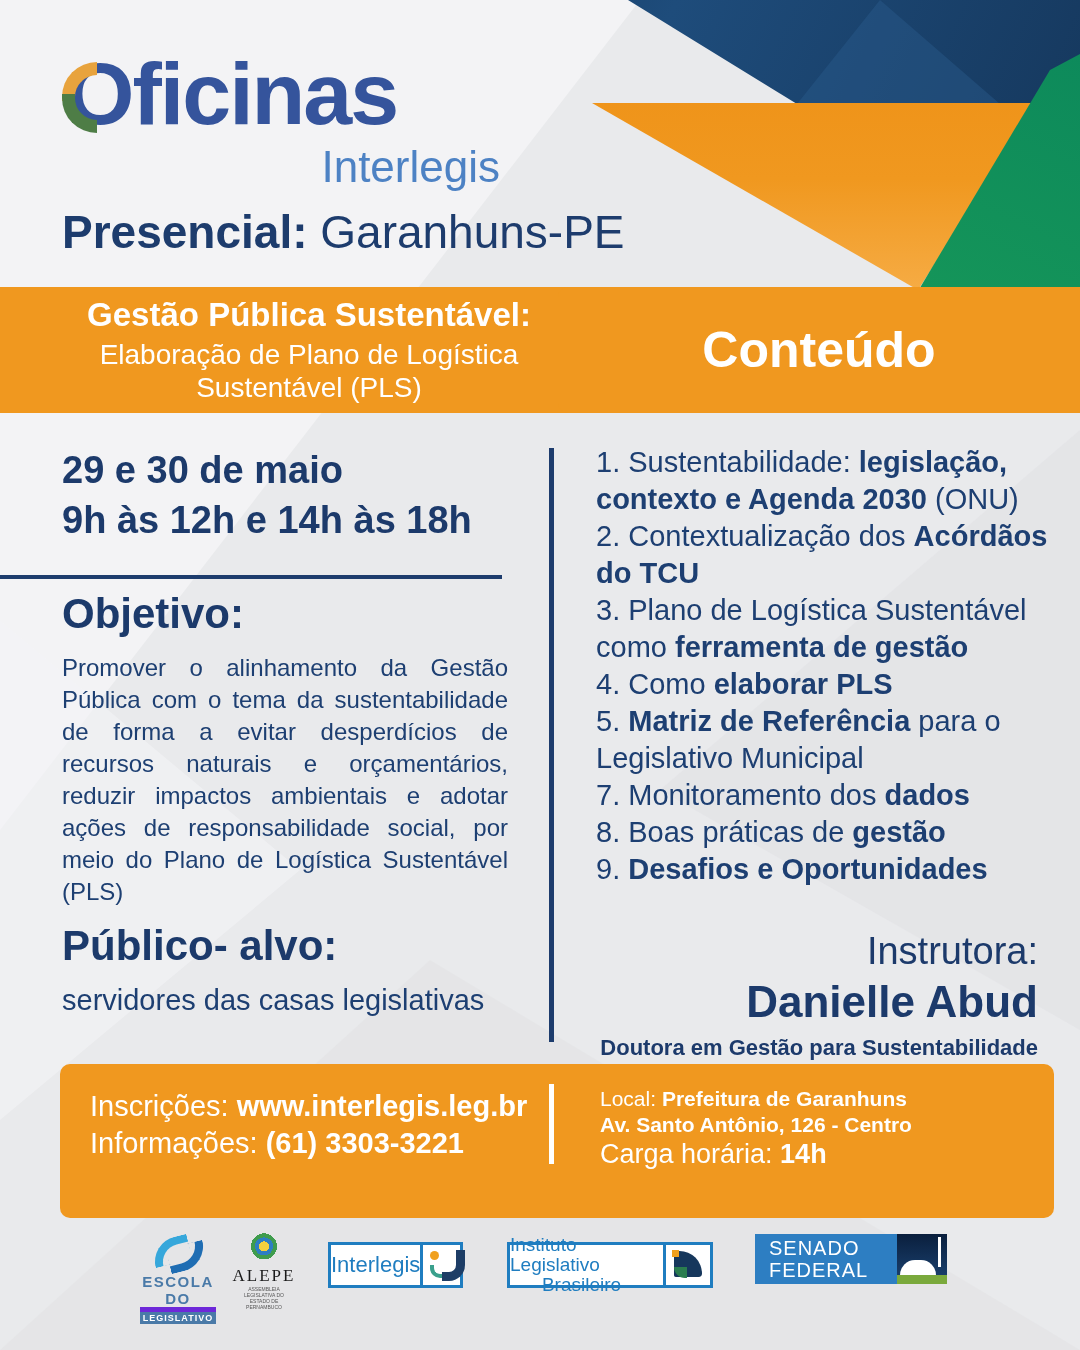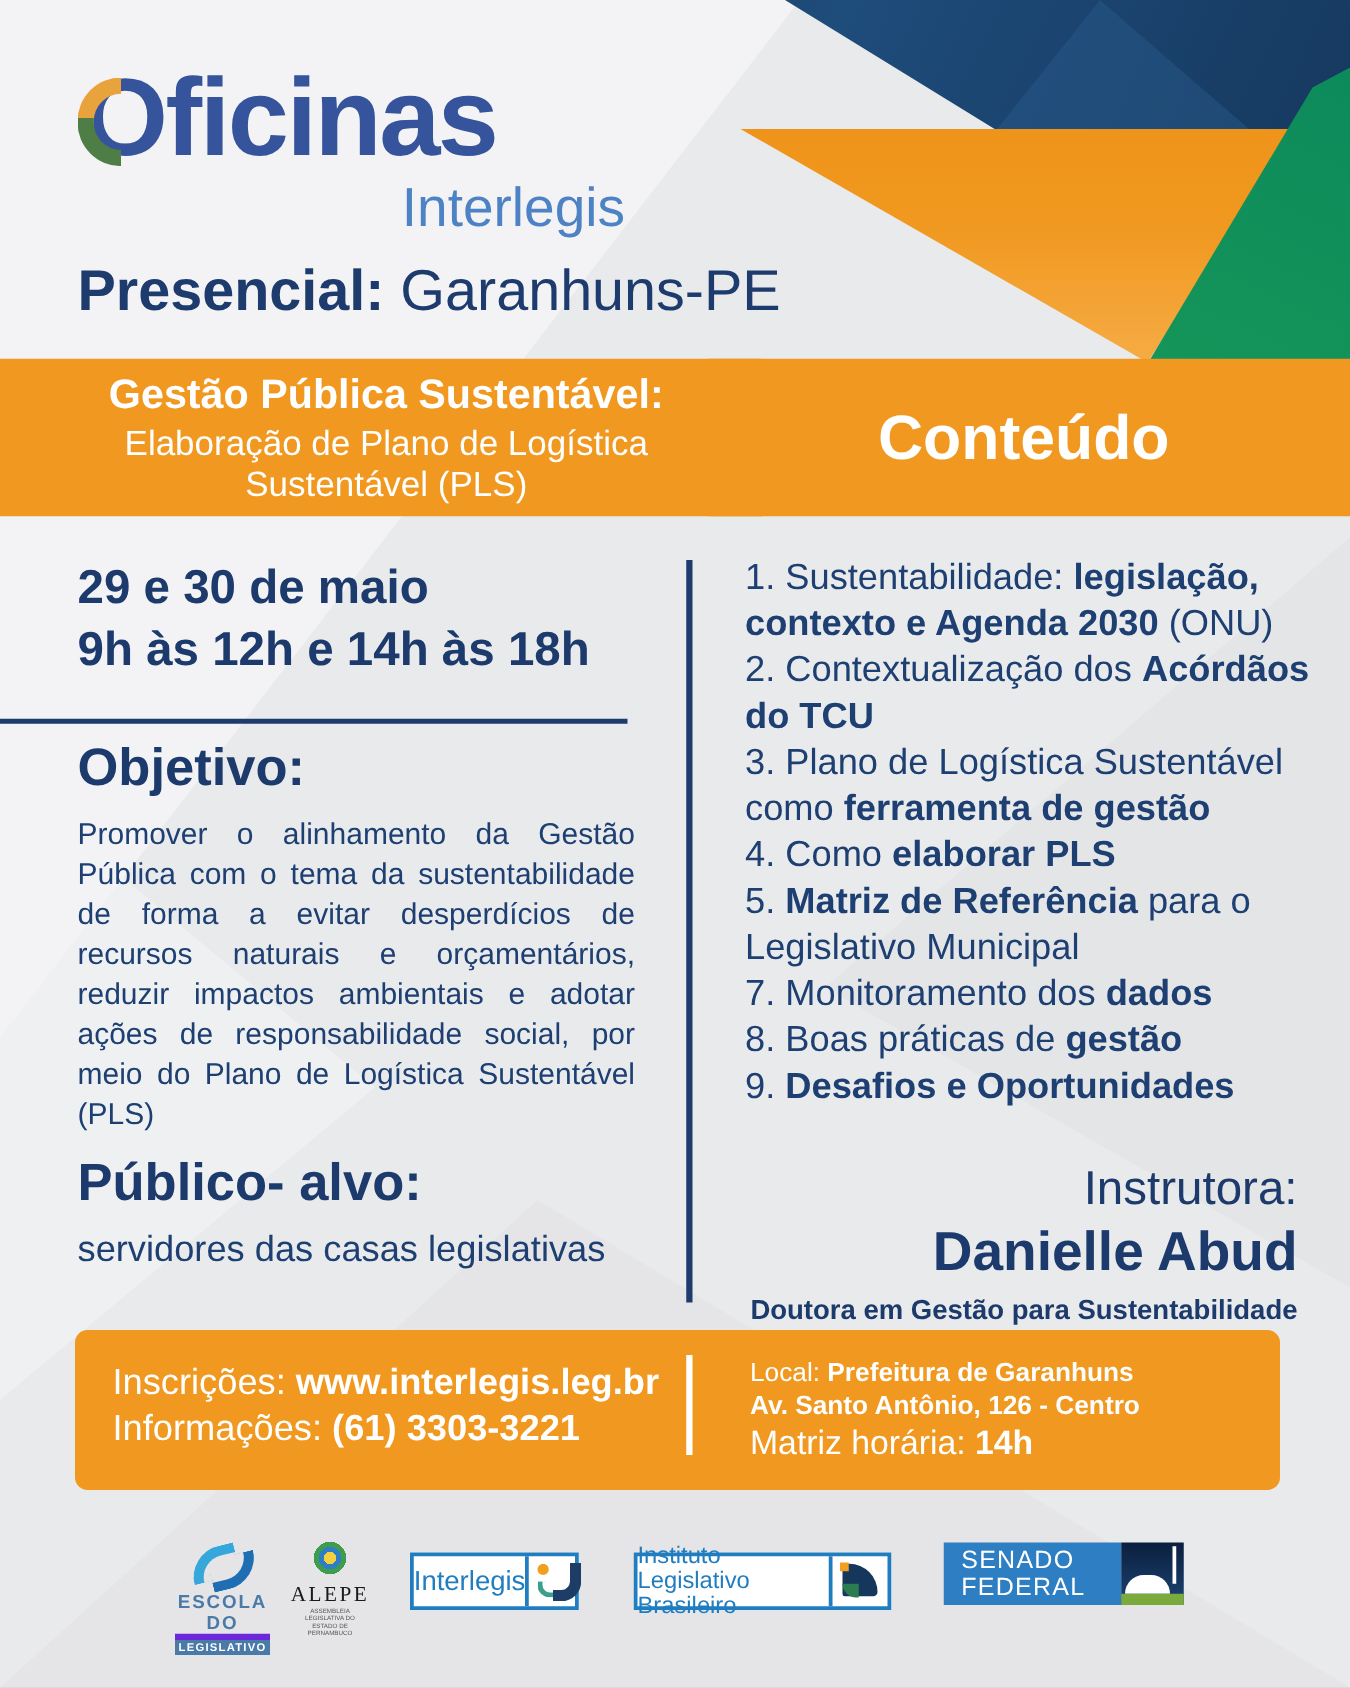--- a/index.html
+++ b/index.html
@@ -61,22 +61,22 @@
   .audience-text{margin-top:14px; font-size:29px; color:#1d3f72;}
   
   .content-list{position:absolute; left:596px; top:444px; width:462px; font-size:29px; line-height:37px; color:#1d3f72;}
   .content-item b{font-weight:bold;}
   
   .instructor{position:absolute; right:42px; top:930px; width:520px; text-align:right; color:#1c3a6b;}
   .instructor-label{font-size:38px;}
   .instructor-name{font-size:44px; font-weight:bold; margin-top:4px;}
   .instructor-cred{font-size:22px; font-weight:bold; margin-top:8px;}
   
-  .footer-bar{position:absolute; left:60px; top:1064px; width:964px; height:128px;
-    background:var(--orange,#f0981f); border-radius:10px; color:#fff;}
+  .footer-bar{position:absolute; left:60px; top:1064px; width:964px; height:154px;
+    background:var(--orange,#f0981f); border-radius:10px; color:#fff;padding-left:30px;}
   .footer-left{position:absolute; left:30px; top:24px; font-size:29px; line-height:37px;}
   .footer-left b{font-weight:bold;}
   .footer-divider{position:absolute; left:489px; top:20px; width:5px; height:80px; background:#fff;}
   .footer-right{position:absolute; left:540px; top:22px; font-size:21px; line-height:26px;}
   .footer-right b{font-weight:bold;}
   .workload-line{font-size:27px; margin-top:3px;}
   
   .logos{position:absolute; left:0; top:1232px; width:1080px; height:80px;}
   .logo-escola{position:absolute; left:140px; top:4px; width:76px; text-align:center;}
   .swirl{position:relative; width:56px; height:34px; margin:0 auto;}
@@ -94,21 +94,21 @@
   .logo-box{position:absolute; background:#fff; border:3px solid #1f7dc0; display:flex; align-items:stretch;}
   .logo-interlegis{left:328px; top:10px; width:129px; height:40px;}
   .interlegis-name{flex:1; display:flex; align-items:center; justify-content:center; color:#1f7dc0; font-size:22px;}
   .logo-cell-icon{width:44px; border-left:3px solid #1f7dc0; position:relative;}
   .int-dot{position:absolute; left:7px; top:6px; width:9px; height:9px; border-radius:50%; background:#f0a01e;}
   .int-arc{position:absolute; left:7px; top:20px; width:9px; height:9px;
     border-left:4px solid #3aa08c; border-bottom:4px solid #3aa08c; border-bottom-left-radius:10px;}
   .int-j{position:absolute; left:19px; top:5px; width:14px; height:22px;
     border-right:9px solid #1d3d66; border-bottom:9px solid #1d3d66; border-bottom-right-radius:16px;}
   .logo-ilb{left:507px; top:10px; width:200px; height:40px;}
-  .ilb-name{flex:1; display:flex; flex-direction:column; align-items:flex-start; justify-content:center;
+  .ilb-name{flex:1; display:flex; flex-direction:column; align-items:center; justify-content:center;
     color:#1f7dc0; font-size:19px; line-height:20px; padding-right:10px;}
   .ilb-shape{position:absolute; left:8px; top:6px; width:28px; height:26px; background:#16375c; border-radius:2px 26px 4px 2px;}
   .ilb-sq{position:absolute; left:6px; top:5px; width:7px; height:7px; background:#f0a01e;}
   .ilb-green{position:absolute; left:8px; top:22px; width:13px; height:11px; background:#2a7d4f; border-radius:0 0 0 12px;}
   .logo-senado{position:absolute; left:755px; top:2px; height:50px; display:flex;}
   .senado-text{width:128px; background:#2d7ec2; color:#fff; font-size:20px; letter-spacing:1px; line-height:22px;
     display:flex; flex-direction:column; justify-content:center; padding-left:14px;}
   .senado-icon{width:50px; position:relative; background:linear-gradient(180deg,#0a1f3d,#1c4474);}
   .senado-dome{position:absolute; left:3px; bottom:9px; width:36px; height:15px; background:#fff; border-radius:18px 18px 0 0;}
   .senado-green{position:absolute; left:0; bottom:0; width:50px; height:9px; background:#7aa93c;}
@@ -200,21 +200,21 @@
         <span>Informações: </span><b>(61) 3303-3221</b>
       </div>
     </div>
     <div class="footer-divider"></div>
     <div class="footer-right">
       <div>
         <span>Local:  </span><b>Prefeitura de Garanhuns</b>
       </div>
       <b>Av. Santo Antônio, 126 - Centro</b>
       <div class="workload-line">
-        <span>Matriz horária: </span><b>14h</b>
+        <span>Carga horária: </span><b>14h</b>
       </div>
     </div>
   </div>
 
   <div class="logos">
 
     <div class="logo-escola">
       <div class="swirl">
         <div class="swirl-a"></div>
           <div class="swirl-b"></div>

